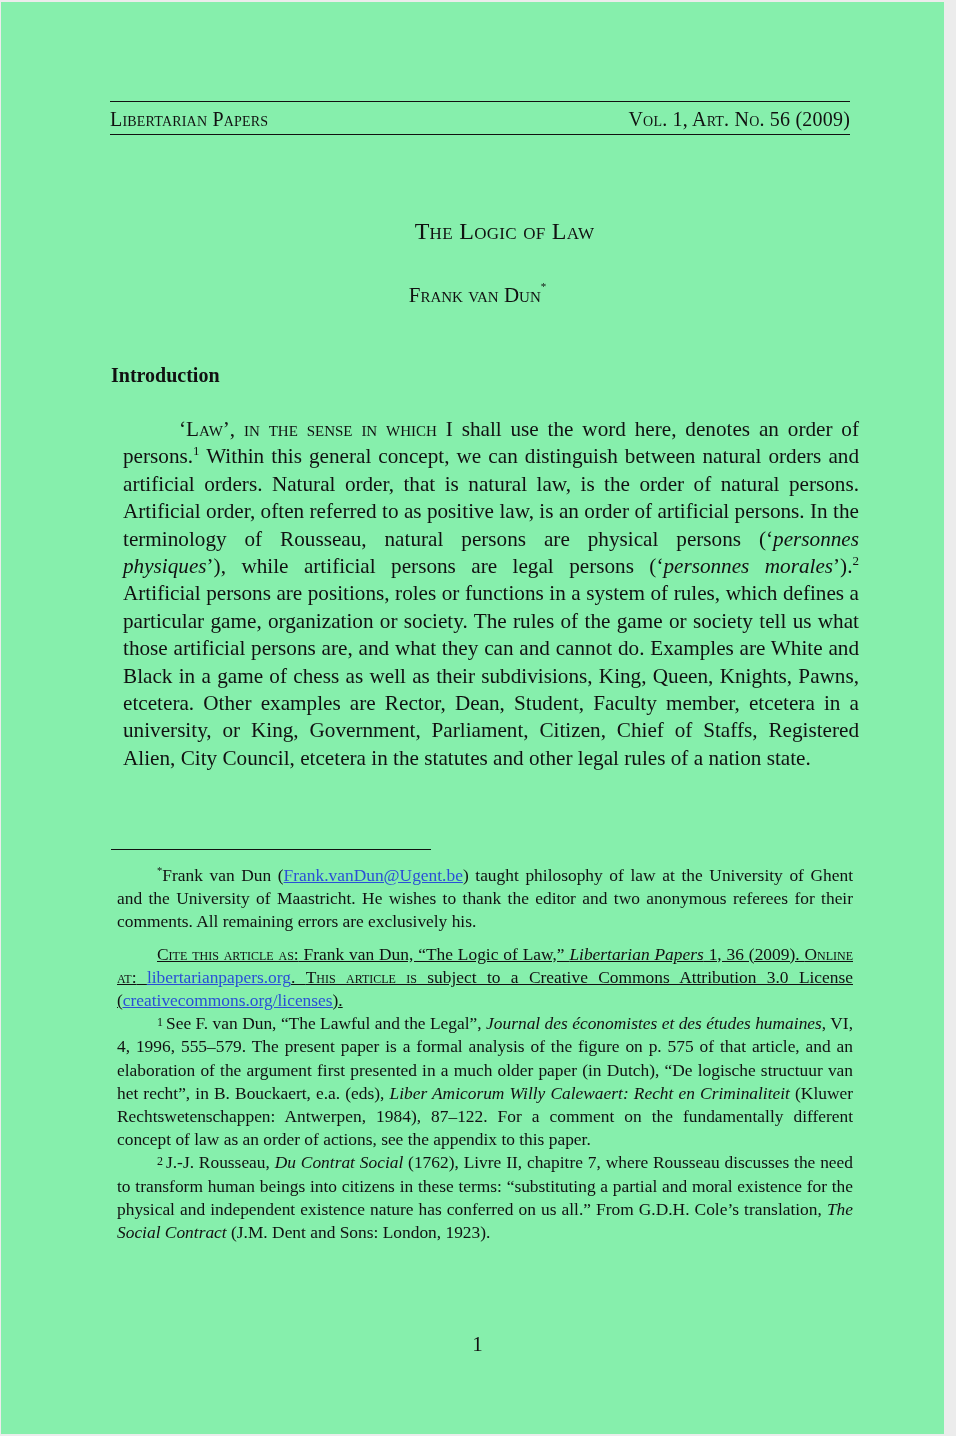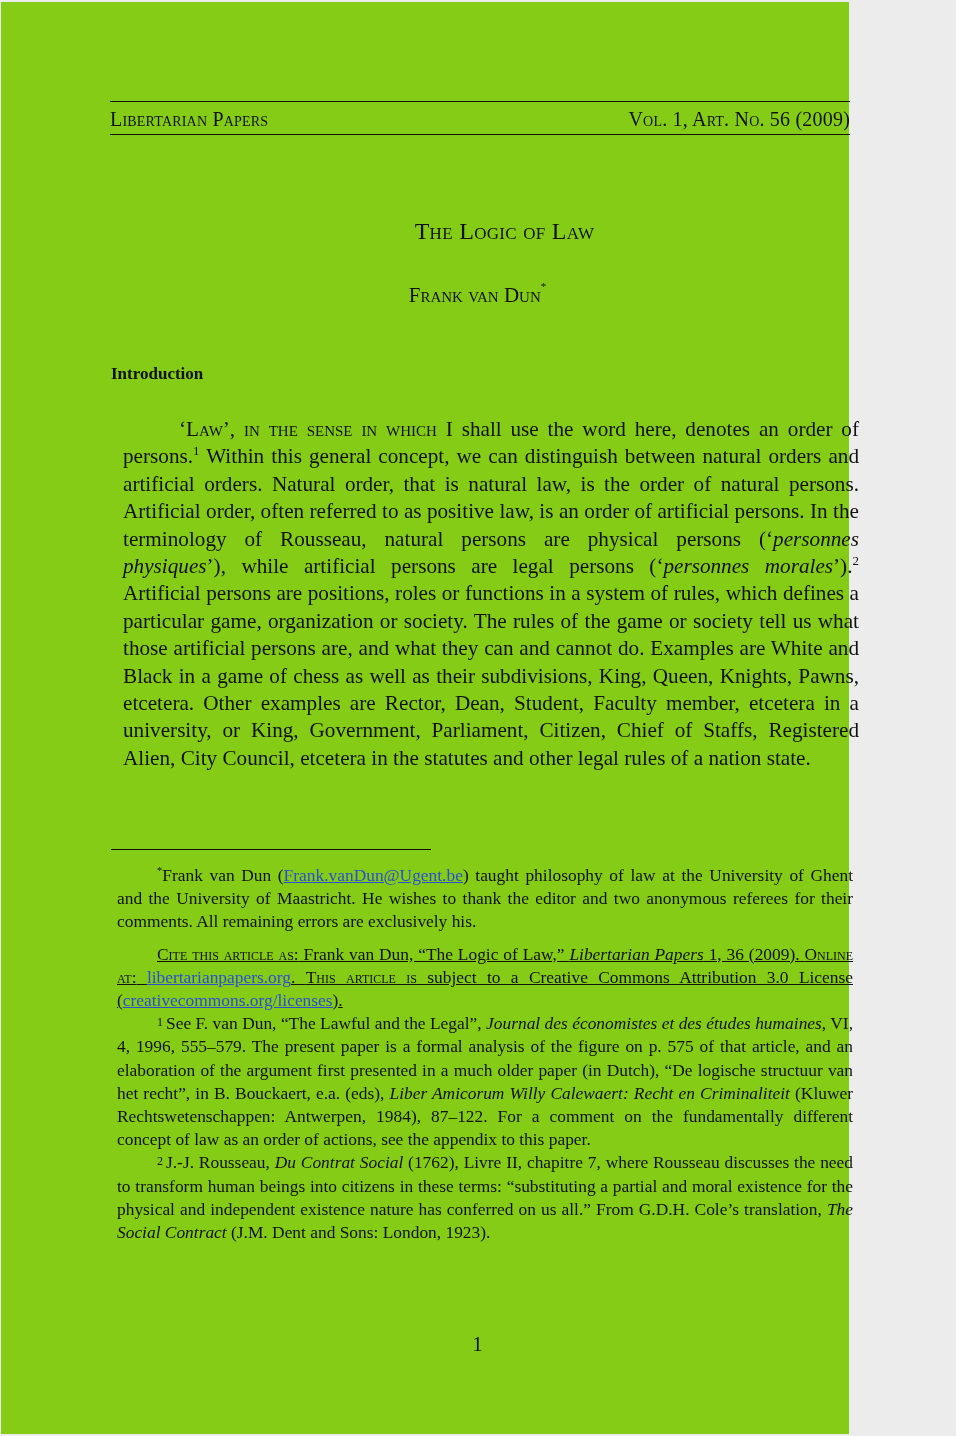--- a/index.html
+++ b/index.html
@@ -7,22 +7,22 @@
     width: 956px; height: 1436px;
     background: #ececec;
     position: relative;
     overflow: hidden;
     font-family: "Liberation Serif", "DejaVu Serif", serif;
     color: #111;
   }
   .page {
     position: absolute;
     left: 1px; top: 2px;
-    width: 848px; height: 1432px;
-    background: #84cc16;
+    width: 943px; height: 1432px;
+    background: #86efac;
   }
   .running-head {
     position: absolute;
     left: 109px; width: 740px;
     top: 99px; height: 34px;
     border-top: 1.3px solid #111;
     border-bottom: 1.3px solid #111;
     box-sizing: border-box;
     display: flex; justify-content: space-between; align-items: center;
     font-size: 20px;
@@ -40,21 +40,21 @@
   }
   .author {
     position: absolute; left: 0; width: 953px; top: 281px;
     text-align: center;
     font-size: 21px;
     font-variant: small-caps;
   }
   .author sup { font-size: 11px; vertical-align: top; position: relative; top: -3px; }
   .section-heading {
     position: absolute; left: 110px; top: 362px;
-    font-size: 17px; font-weight: bold;
+    font-size: 20px; font-weight: bold;
   }
   .body-text {
     position: absolute; left: 110px; width: 736px; top: 402px;
     font-size: 21.2px;
     line-height: 27.4px;
     text-align: justify;
     text-indent: 56px;
     margin: 12px;
   }
   .body-text .sc { font-variant: small-caps; }

